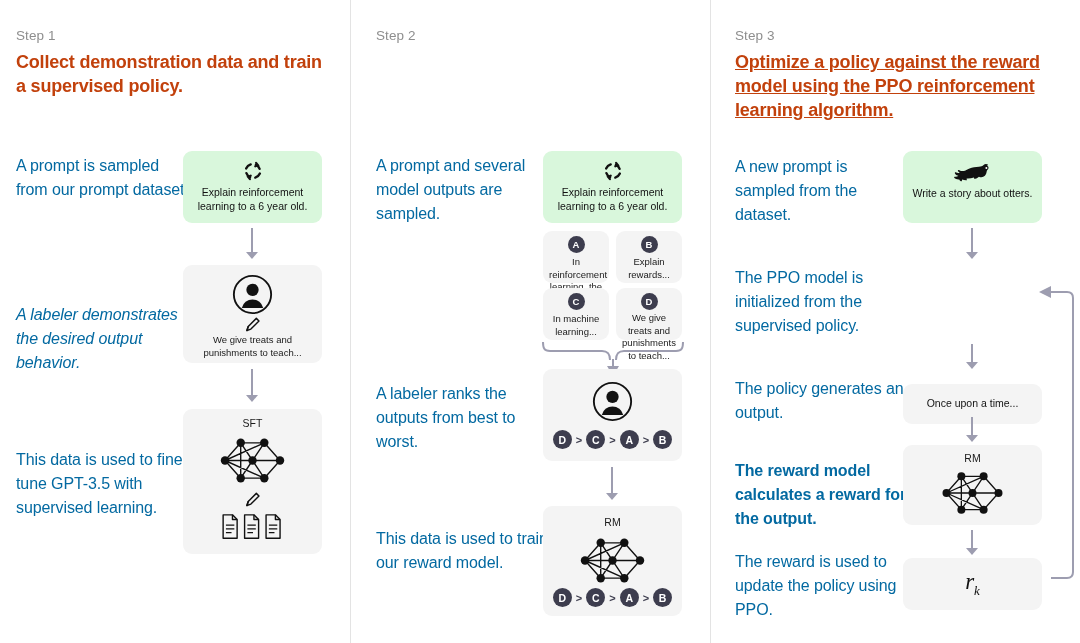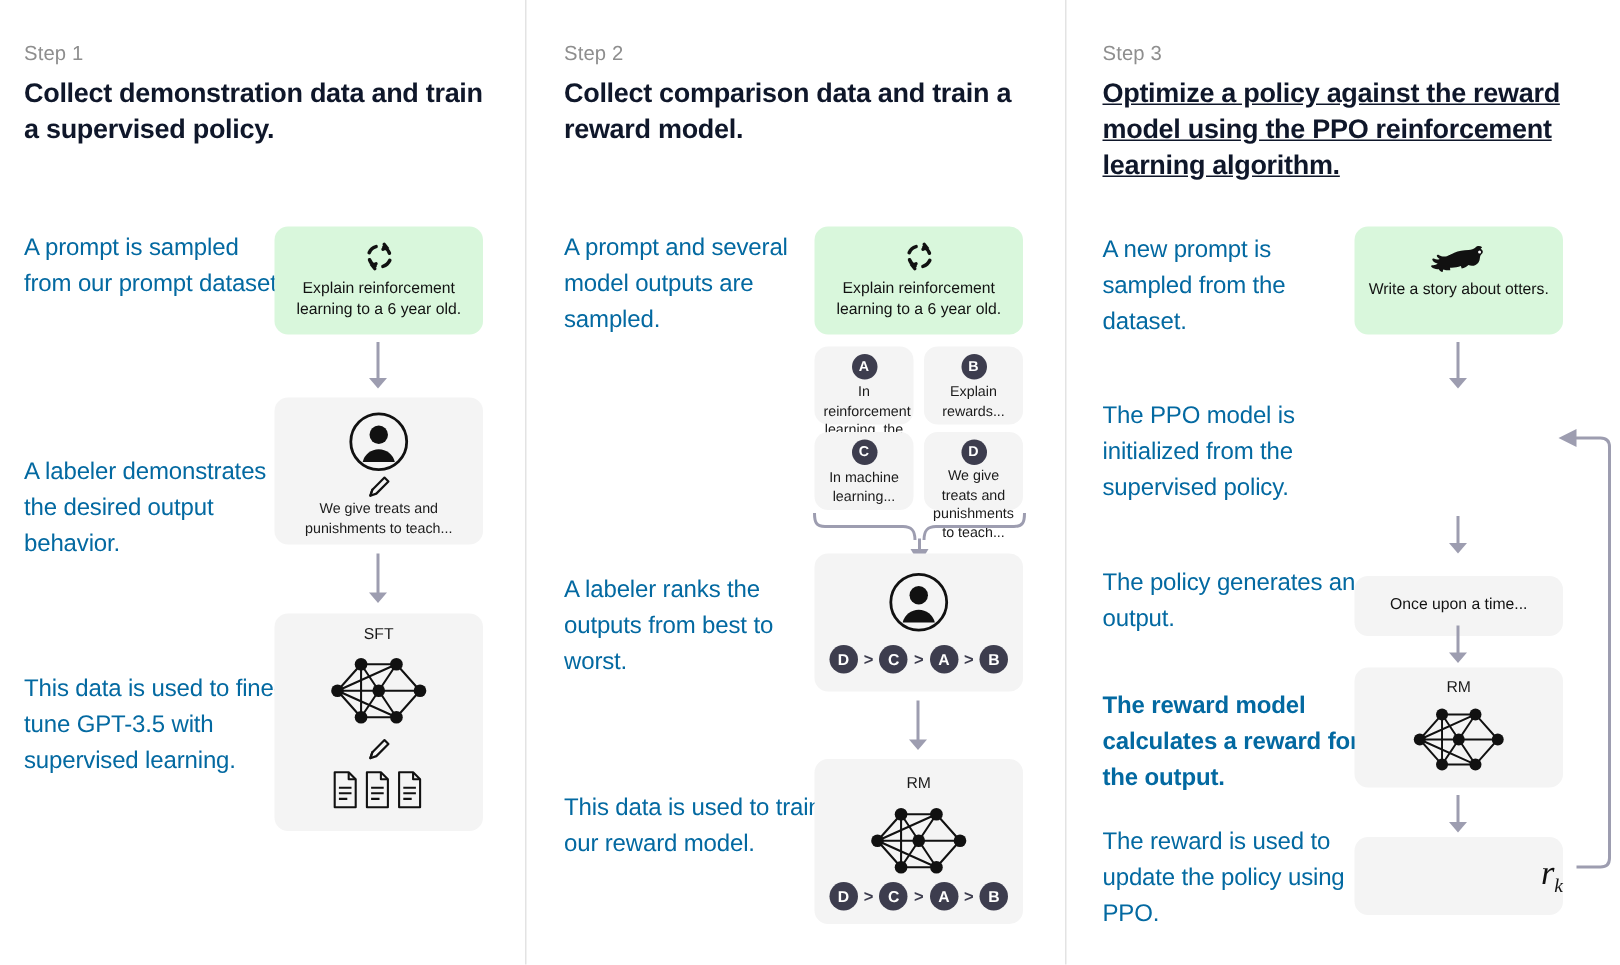--- a/index.html
+++ b/index.html
@@ -19,21 +19,21 @@
   .div1{left:350px;}
   .div2{left:710px;}
 
   .step-label{
     position:absolute;left:16px;top:28px;
     font-size:13.5px;color:#8e8e8e;letter-spacing:.1px;
   }
   .step-title{
     position:absolute;left:16px;top:50px;width:320px;
     font-size:18px;font-weight:bold;line-height:24px;
-    letter-spacing:-.2px;color:#0f172a;
+    letter-spacing:-.2px;color:#c2410c;
   }
 
   .body-text{
     position:absolute;left:16px;width:175px;
     font-size:16px;line-height:24px;color:#0369a1;letter-spacing:-.1px;
   }
 
   
   .card{position:absolute;border-radius:9px;background:#f4f4f4;}
   .card.green{background:#d9f7dc;}
@@ -53,21 +53,21 @@
   
   .arrow{position:absolute;width:12px;}
   .arrow .shaft{position:absolute;left:5px;top:0;width:2px;background:#9d9db0;}
   .arrow .head{
     position:absolute;left:0;width:0;height:0;
     border-left:6px solid transparent;border-right:6px solid transparent;
     border-top:7px solid #9d9db0;
   }
 
   .rk{
-    position:absolute;left:0;right:0;text-align:right;
+    position:absolute;left:0;right:0;text-align:center;
     font-family:"Liberation Serif","DejaVu Serif",serif;
     font-style:italic;font-size:23px;color:#111;
   }
   .rk sub{font-size:13px;font-style:italic;}
 
   .rank-row{
     position:absolute;left:0;right:0;display:flex;
     justify-content:center;align-items:center;gap:4px;
   }
   .rank-badge{
@@ -95,21 +95,21 @@
 <div class="board">
 
   <div class="divider div1"></div>
   <div class="divider div2"></div>
 
   <div class="col col1">
     <div class="step-label">Step 1</div>
     <div class="step-title">Collect demonstration data and train a supervised policy.</div>
 
     <div class="body-text" style="top:154px;">A prompt is sampled from our prompt dataset.</div>
-    <div class="body-text" style="top:303px;">A labeler demonstrates the desired output behavior.</div>
+    <div class="body-text" style="top:303px;font-style:italic;">A labeler demonstrates the desired output behavior.</div>
     <div class="body-text" style="top:448px;">This data is used to fine-tune GPT-3.5 with supervised learning.</div>
 
     <div class="card green" style="left:183px;top:151px;width:139px;height:72px;">
       <div class="icon-wrap" style="left:59px;top:9px;">
         <svg width="22" height="22" viewBox="0 0 24 24" fill="none" stroke="#111" stroke-width="2.6" stroke-linecap="round">
           <path d="M4.5 9.2a8 8 0 0 1 5-4.4"></path>
             <path d="M19.5 14.8a8 8 0 0 1-5 4.4"></path>
           <path d="M19.2 9.6a8 8 0 0 0-4-4.5"></path>
             <path d="M4.8 14.4a8 8 0 0 0 4 4.5"></path>
           <path d="M15.4 3.1l1.9 2.4-2.8 1.3" stroke-width="2.4" fill="none"></path>
@@ -189,21 +189,20 @@
               <path d="M12 2v5h5"></path>
               <path d="M5 13h9M5 17h9M5 21h6"></path>
             </g>
         </svg>
       </div>
     </div>
   </div>
 
   <div class="col col2">
     <div class="step-label" style="left:26px;">Step 2</div>
-    <div class="step-title" style="left:26px;">Collect comparison data and train a reward model.</div>
 
     <div class="body-text" style="left:26px;top:154px;">A prompt and several model outputs are sampled.</div>
     <div class="body-text" style="left:26px;top:527px;">This data is used to train our reward model.</div>
     <div class="body-text" style="left:26px;top:382px;">A labeler ranks the outputs from best to worst.</div>
 
     <div class="card green" style="left:193px;top:151px;width:139px;height:72px;">
       <div class="icon-wrap" style="left:59px;top:9px;">
         <svg width="22" height="22" viewBox="0 0 24 24" fill="none" stroke="#111" stroke-width="2.6" stroke-linecap="round">
           <path d="M4.5 9.2a8 8 0 0 1 5-4.4"></path>
             <path d="M19.5 14.8a8 8 0 0 1-5 4.4"></path>

